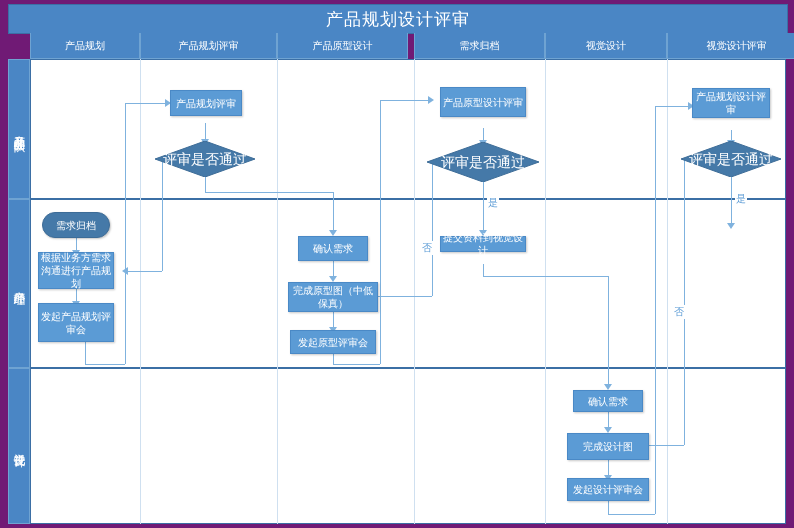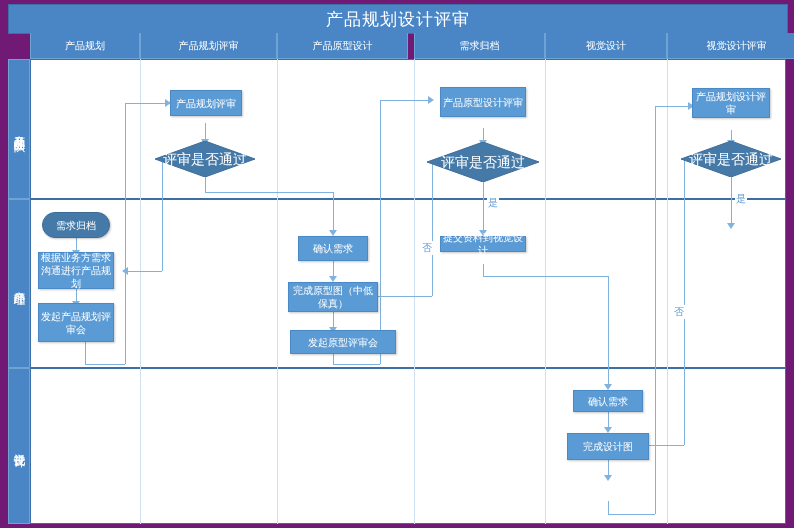--- a/index.html
+++ b/index.html
@@ -289,31 +289,34 @@
   </div>
 
   <div class="node process" style="left:298px;top:236px;width:70px;height:25px;">
     <span>确认需求</span>
   </div>
 
   <div class="node process" style="left:288px;top:282px;width:90px;height:30px;">
     <span>完成原型图（中低保真）</span>
   </div>
 
-  <div class="node process" style="left:290px;top:330px;width:106px;height:24px;">
+  <div class="node process" style="left:290px;top:330px;width:86px;height:24px;">
     <span>发起原型评审会</span>
   </div>
 
   <div class="node process" style="left:440px;top:236px;width:86px;height:16px;">
     <span>提交资料到视觉设计</span>
   </div>
 
 
   <div class="node process" style="left:573px;top:390px;width:70px;height:22px;">
     <span>确认需求</span>
   </div>
 
   <div class="node process" style="left:567px;top:433px;width:82px;height:27px;">
     <span>完成设计图</span>
   </div>
 
+  <div class="node process" style="left:567px;top:478px;width:82px;height:23px;">
+    <span>发起设计评审会</span>
+  </div>
 
 </div>
 
 </body></html>

